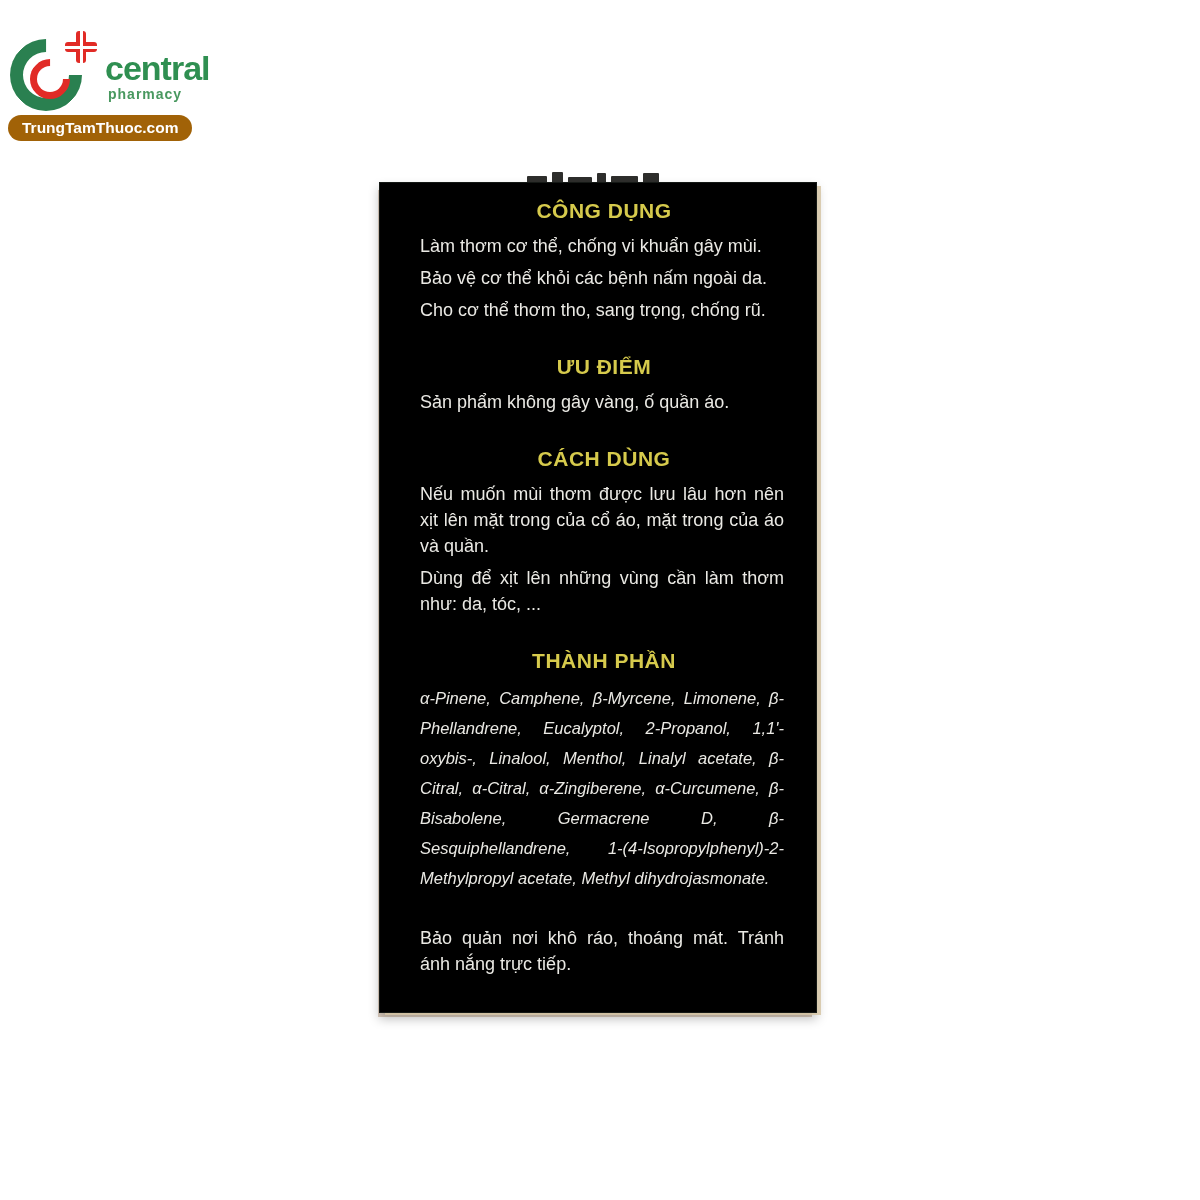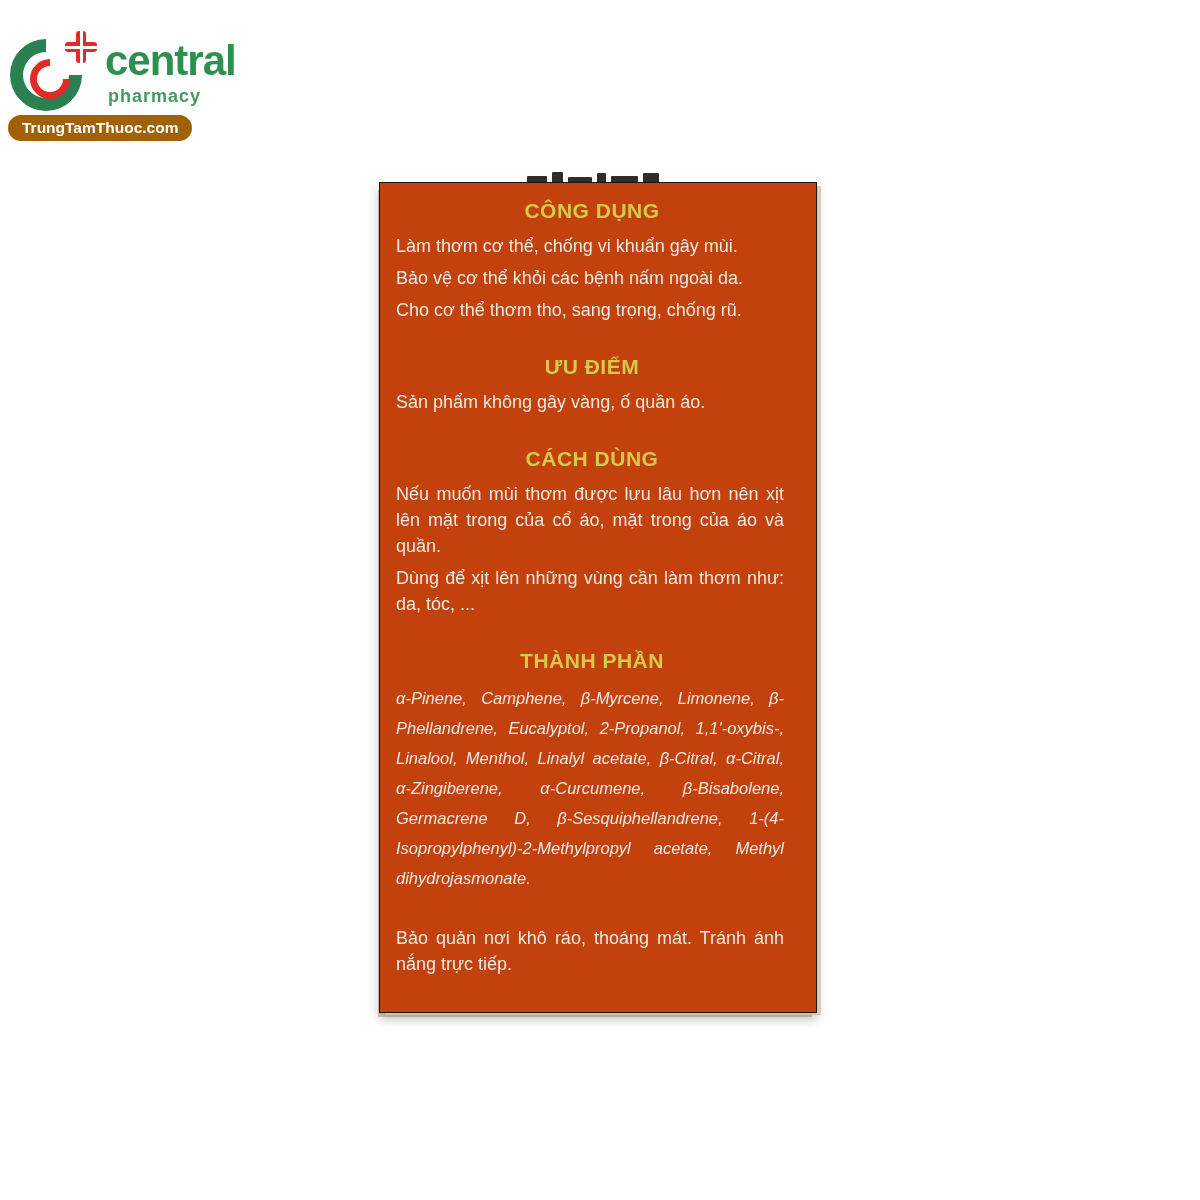--- a/index.html
+++ b/index.html
@@ -20,25 +20,25 @@
     position:absolute;left:22px;top:29px;width:26px;height:26px;
     border:7px solid #e12b26;border-top-color:transparent;
     border-radius:50%;transform:rotate(45deg);
   }
   .plus{position:absolute;left:57px;top:1px;width:32px;height:32px;}
   .plus .bar-h{position:absolute;left:0;top:11px;width:32px;height:10px;background:#e12b26;border-radius:3px;}
   .plus .bar-v{position:absolute;left:11px;top:0;width:10px;height:32px;background:#e12b26;border-radius:3px;}
   .plus .gap-h{position:absolute;left:-2px;top:14.5px;width:36px;height:3px;background:#ffffff;}
   .plus .gap-v{position:absolute;left:14.5px;top:-2px;width:3px;height:36px;background:#ffffff;}
   .brand{
-    position:absolute;left:97px;top:10px;font-size:42px;font-weight:bold;
+    position:absolute;left:97px;top:21px;font-size:34px;font-weight:bold;
     color:#2f8f51;letter-spacing:-1px;line-height:1;
   }
   .brand-sub{
-    position:absolute;left:100px;top:57px;font-size:18px;font-weight:bold;
+    position:absolute;left:100px;top:57px;font-size:14px;font-weight:bold;
     color:#48985f;letter-spacing:1px;line-height:1;
   }
   .site-pill{
     position:absolute;left:0;top:85px;background:#a16207;color:#ffffff;
     font-size:15.5px;font-weight:bold;padding:3px 14px;border-radius:15px;
     line-height:1.3;white-space:nowrap;
   }
 
   
   .crop-fragment{
@@ -49,22 +49,22 @@
   .b1{width:20px;height:7px;}
   .b2{width:11px;height:11px;}
   .b3{width:24px;height:6px;}
   .b4{width:9px;height:10px;}
   .b5{width:27px;height:7px;}
   .b6{width:16px;height:10px;}
 
   
   .label{
     position:absolute;left:379px;top:182px;width:438px;height:831px;
-    box-sizing:border-box;background:#c2410c;color:#eae9e4;
-    padding:16px 28px 0 16px;border:1px solid #141815;
+    box-sizing:border-box;background:#000000;color:#eae9e4;
+    padding:16px 28px 0 40px;border:1px solid #141815;
     box-shadow:5px 3px 0 -1px rgba(214,197,166,0.85), 0 6px 10px rgba(0,0,0,0.25),
                -3px 6px 0 -2px rgba(190,160,130,0.5);
     overflow:hidden;
   }
   .label section{margin-bottom:32px;}
   .label h2{
     margin:0 0 10px 0;text-align:center;color:#d6ca4c;
     font-size:21px;font-weight:bold;letter-spacing:0.5px;line-height:24px;
   }
   .label p{

